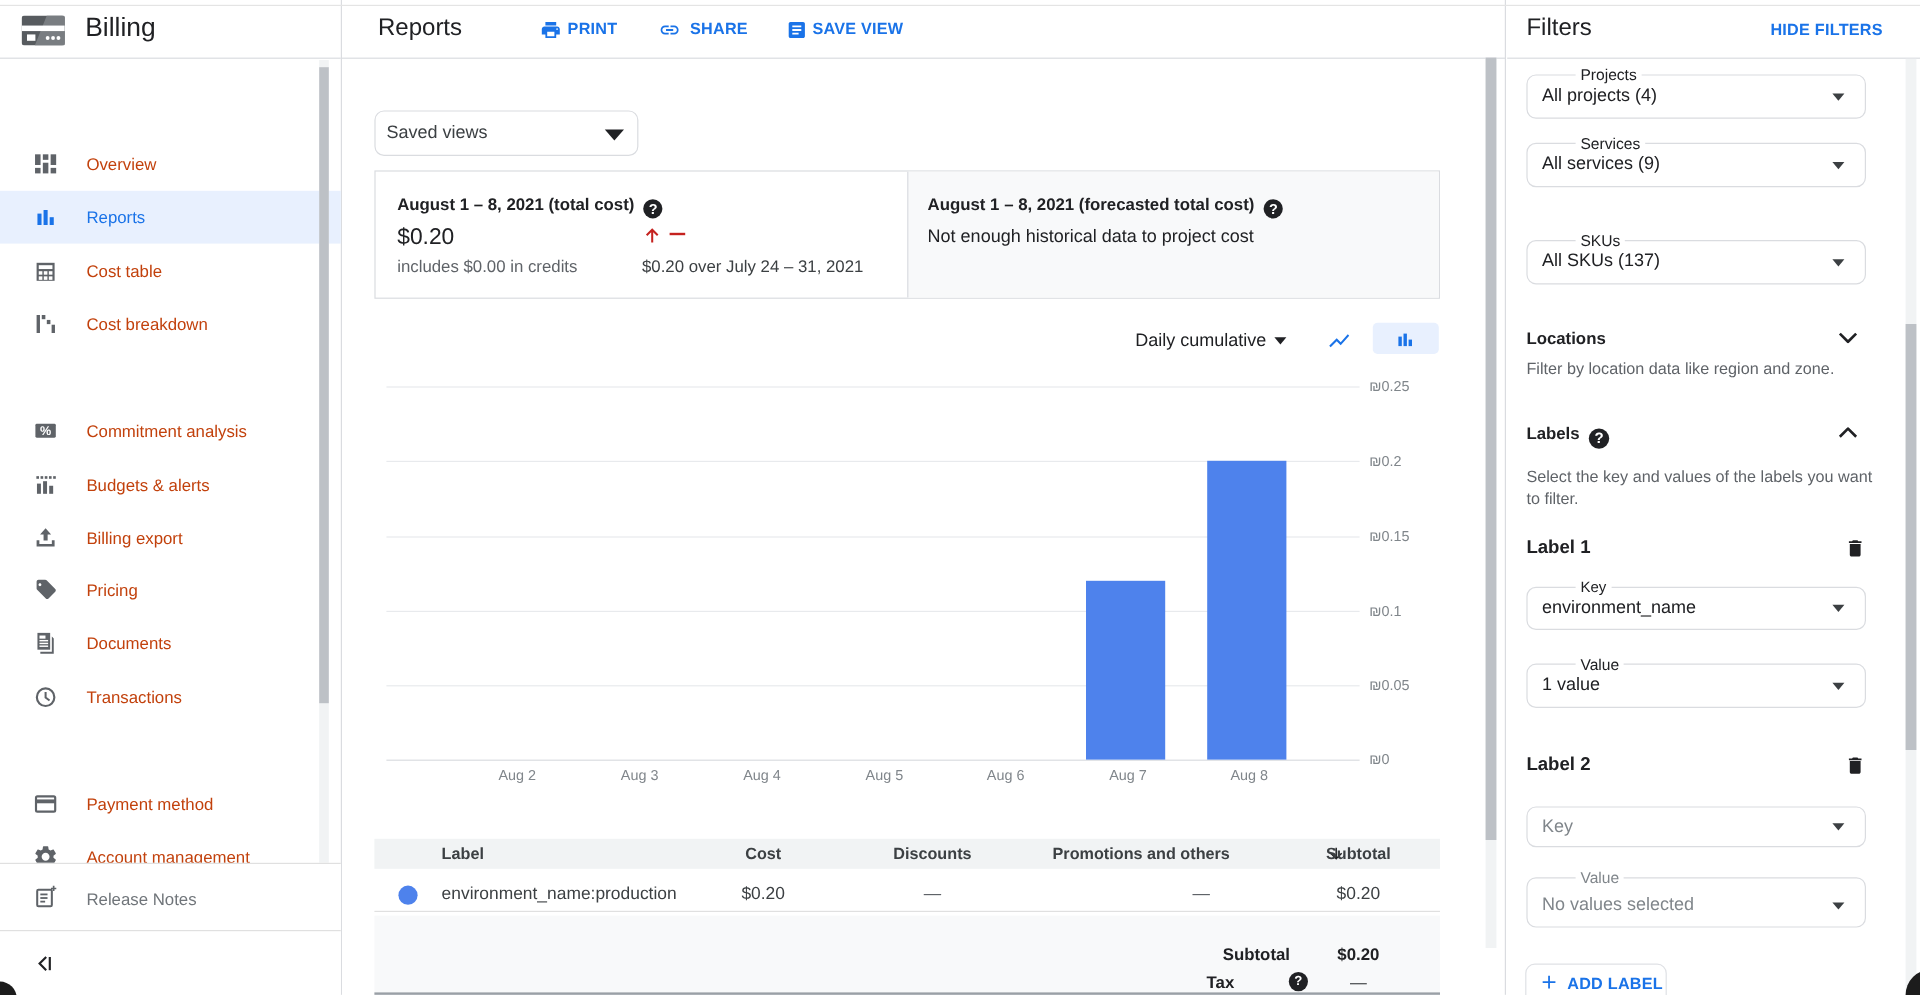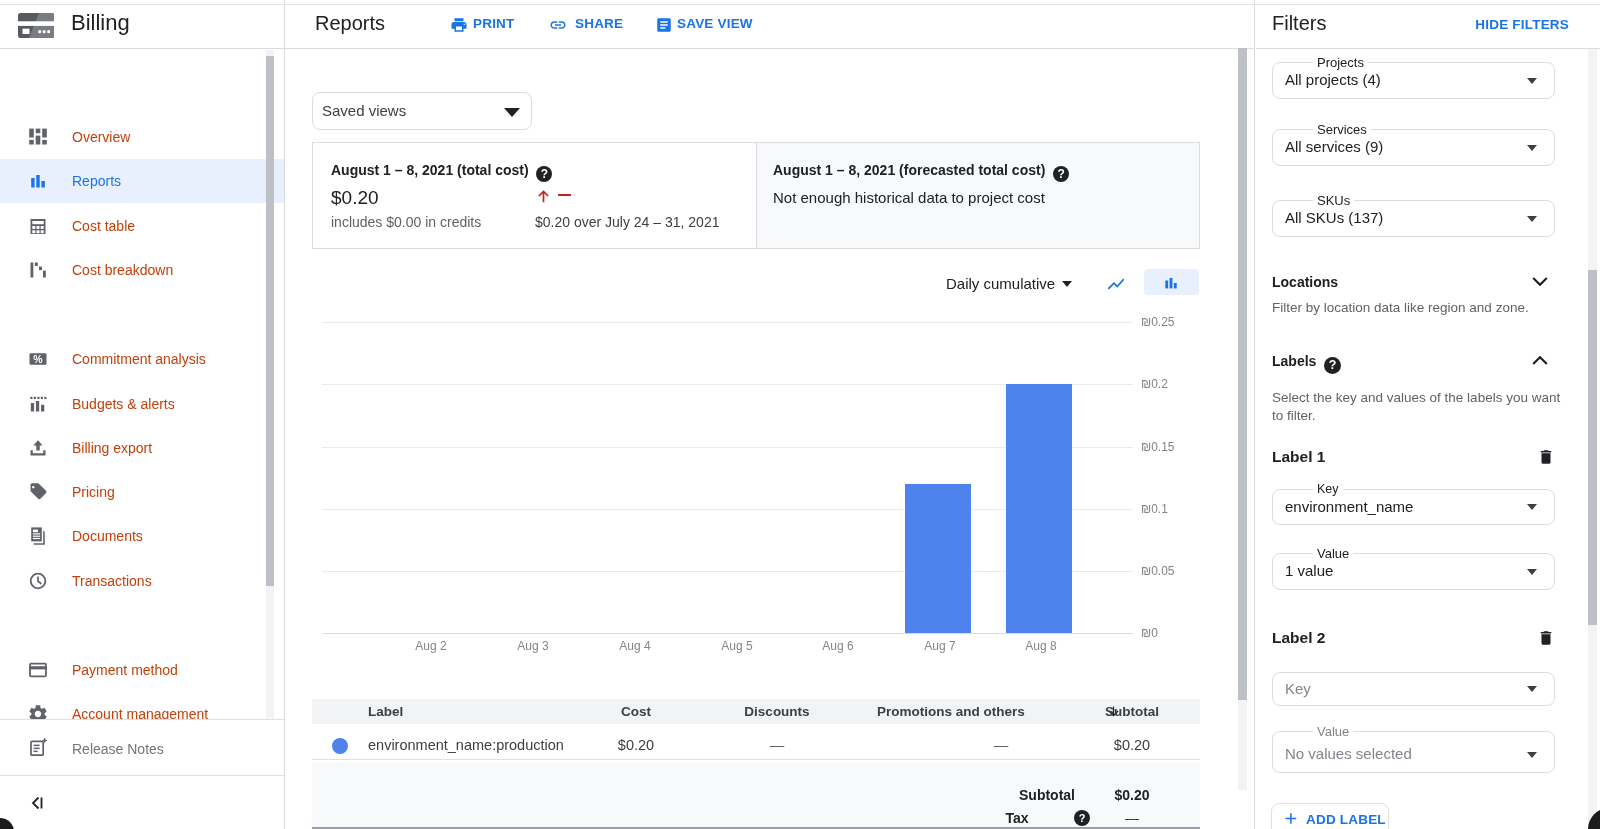--- a/index.html
+++ b/index.html
@@ -326,21 +326,21 @@
 <div id="filters">
   <div id="f-head">
     <div id="f-title">Filters</div>
     <div id="f-hide">HIDE FILTERS</div>
   </div>
   <div class="fsel" style="top:62px">
       <div class="lbl">Projects</div>
       <div class="val">All projects (4)</div>
       <div class="caret"></div>
     </div>
-  <div class="fsel" style="top:129px">
+  <div class="fsel" style="top:119px">
       <div class="lbl">Services</div>
       <div class="val">All services (9)</div>
       <div class="caret"></div>
     </div>
   <div class="fsel" style="top:200px">
       <div class="lbl">SKUs</div>
       <div class="val">All SKUs (137)</div>
       <div class="caret"></div>
     </div>
   <div class="fsec" style="top:274px">Locations</div>

